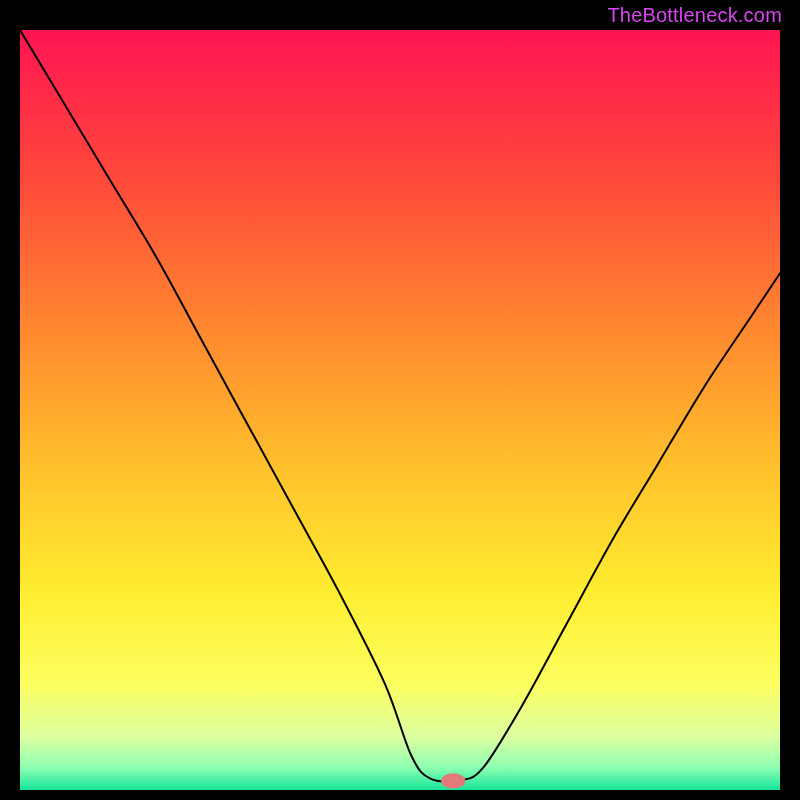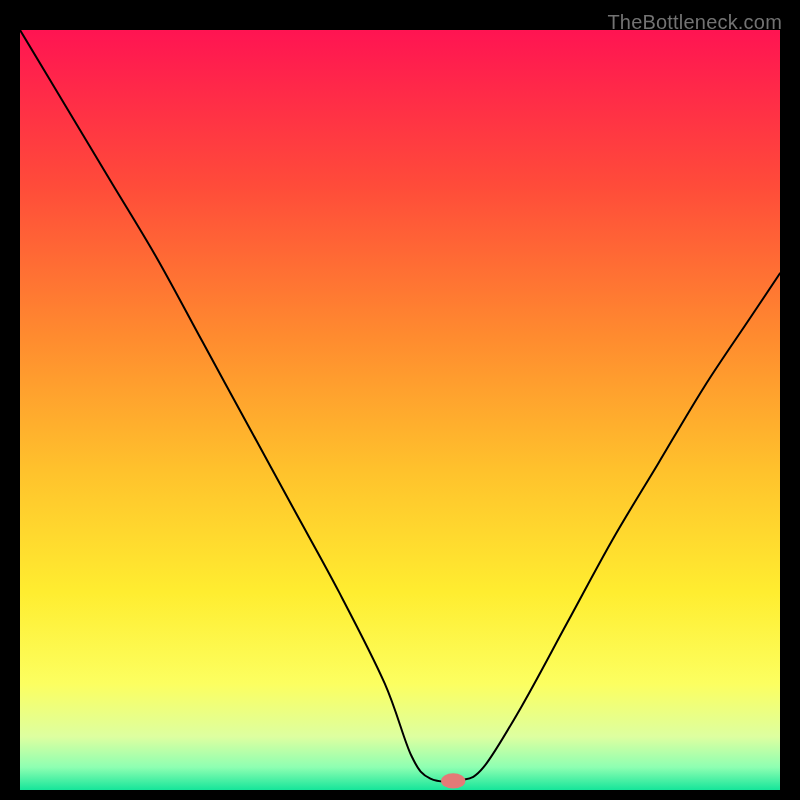--- a/index.html
+++ b/index.html
@@ -14,25 +14,24 @@
   .frame {
     position: relative;
     width: 800px;
     height: 800px;
     background: #000;
   }
   .watermark {
     position: absolute;
     top: 4px;
     right: 18px;
-    color: #737373;
+    color: #d946ef;
     font-size: 20px;
     font-weight: 500;
     letter-spacing: 0.2px;
-    margin-top: 7px;
   }
   .plot {
     position: absolute;
     left: 20px;
     top: 30px;
     width: 760px;
     height: 760px;
     display: block;
   }
 </style>

